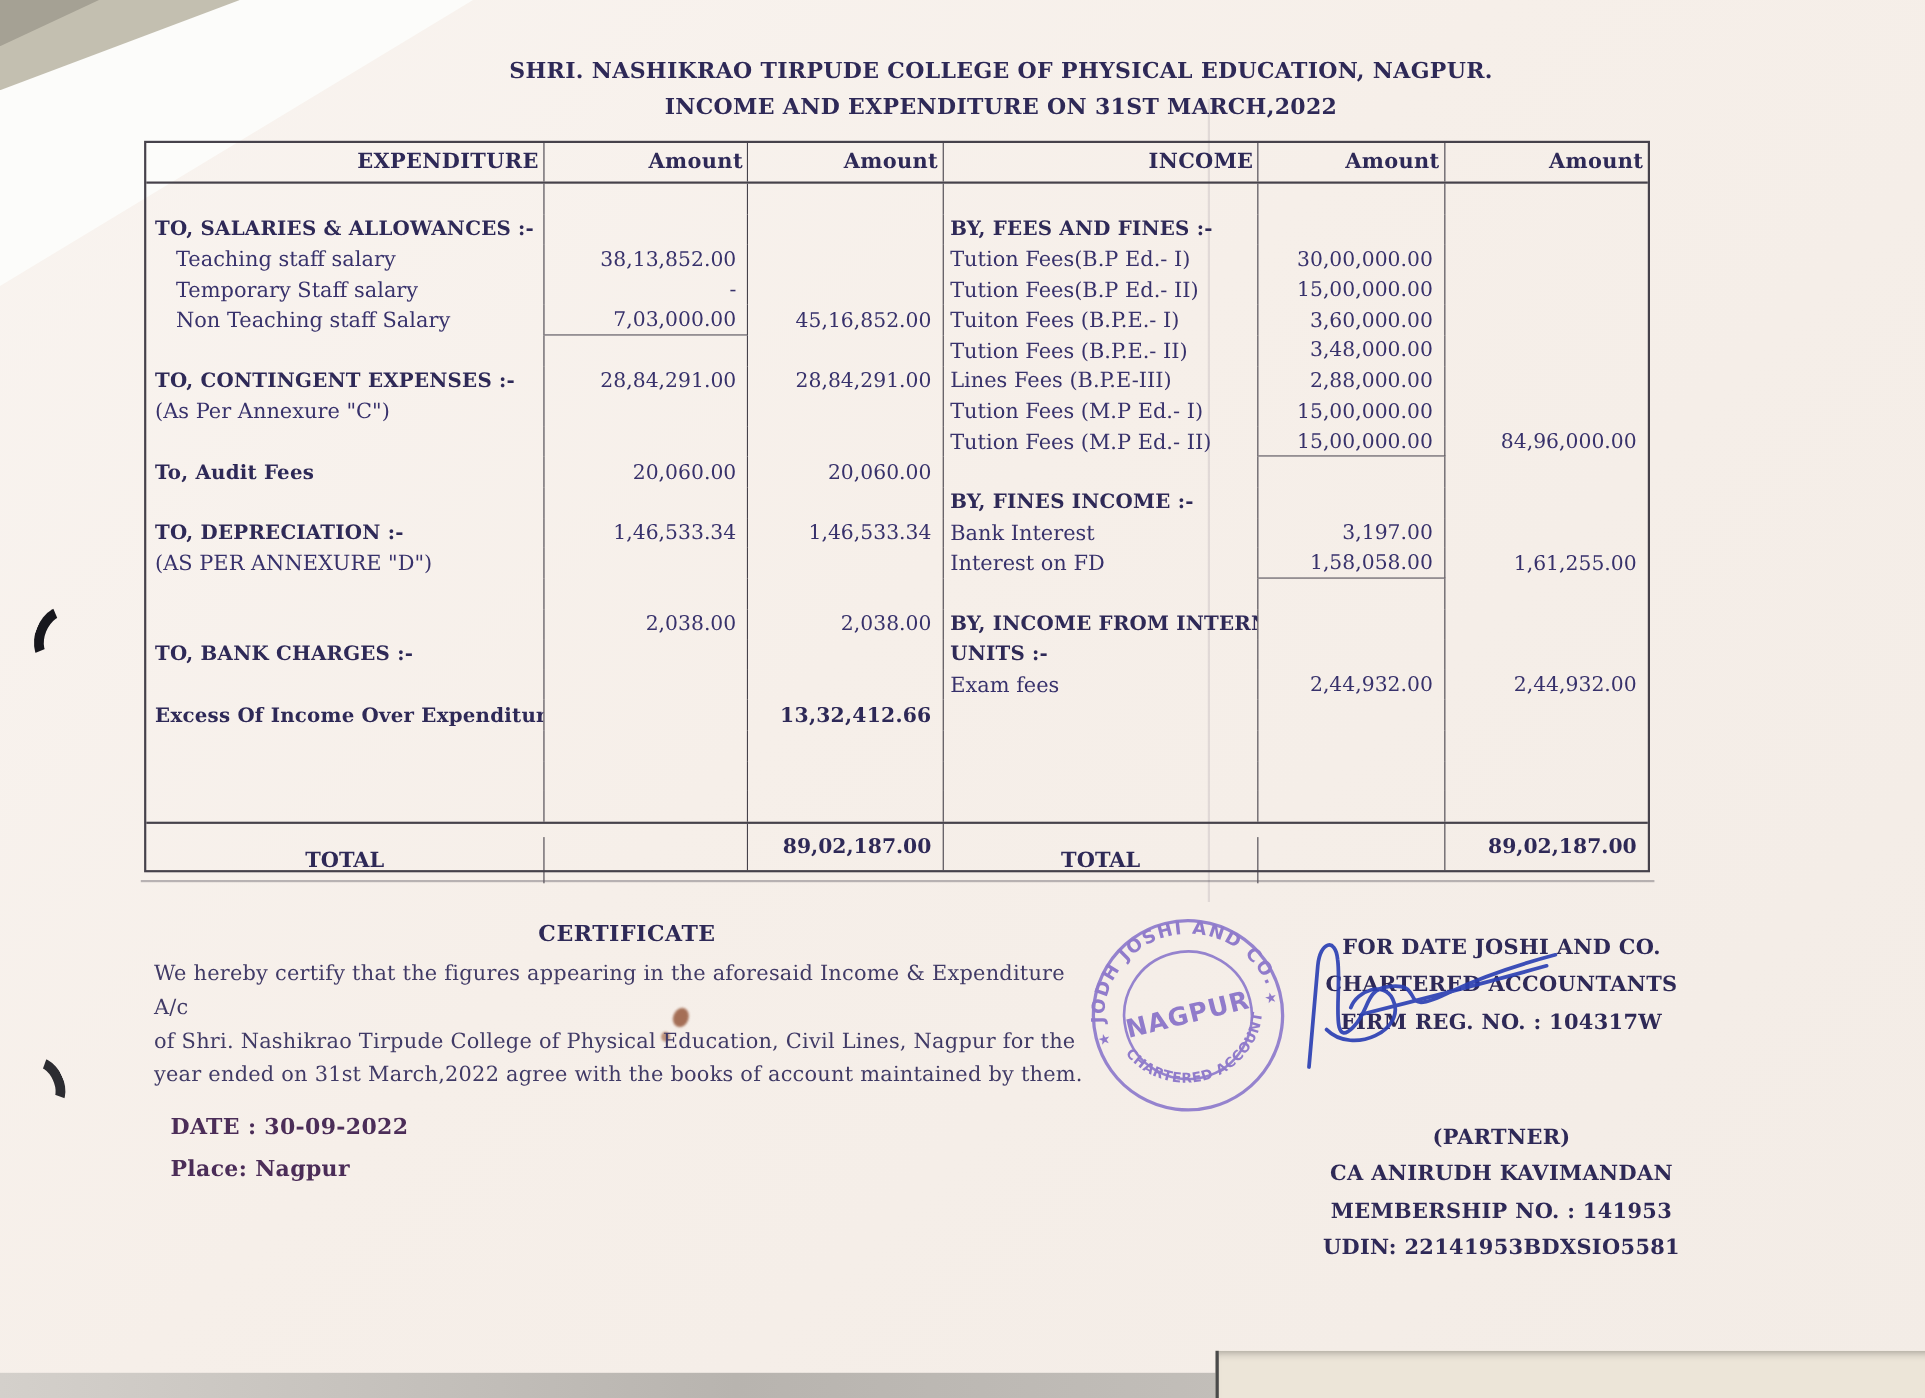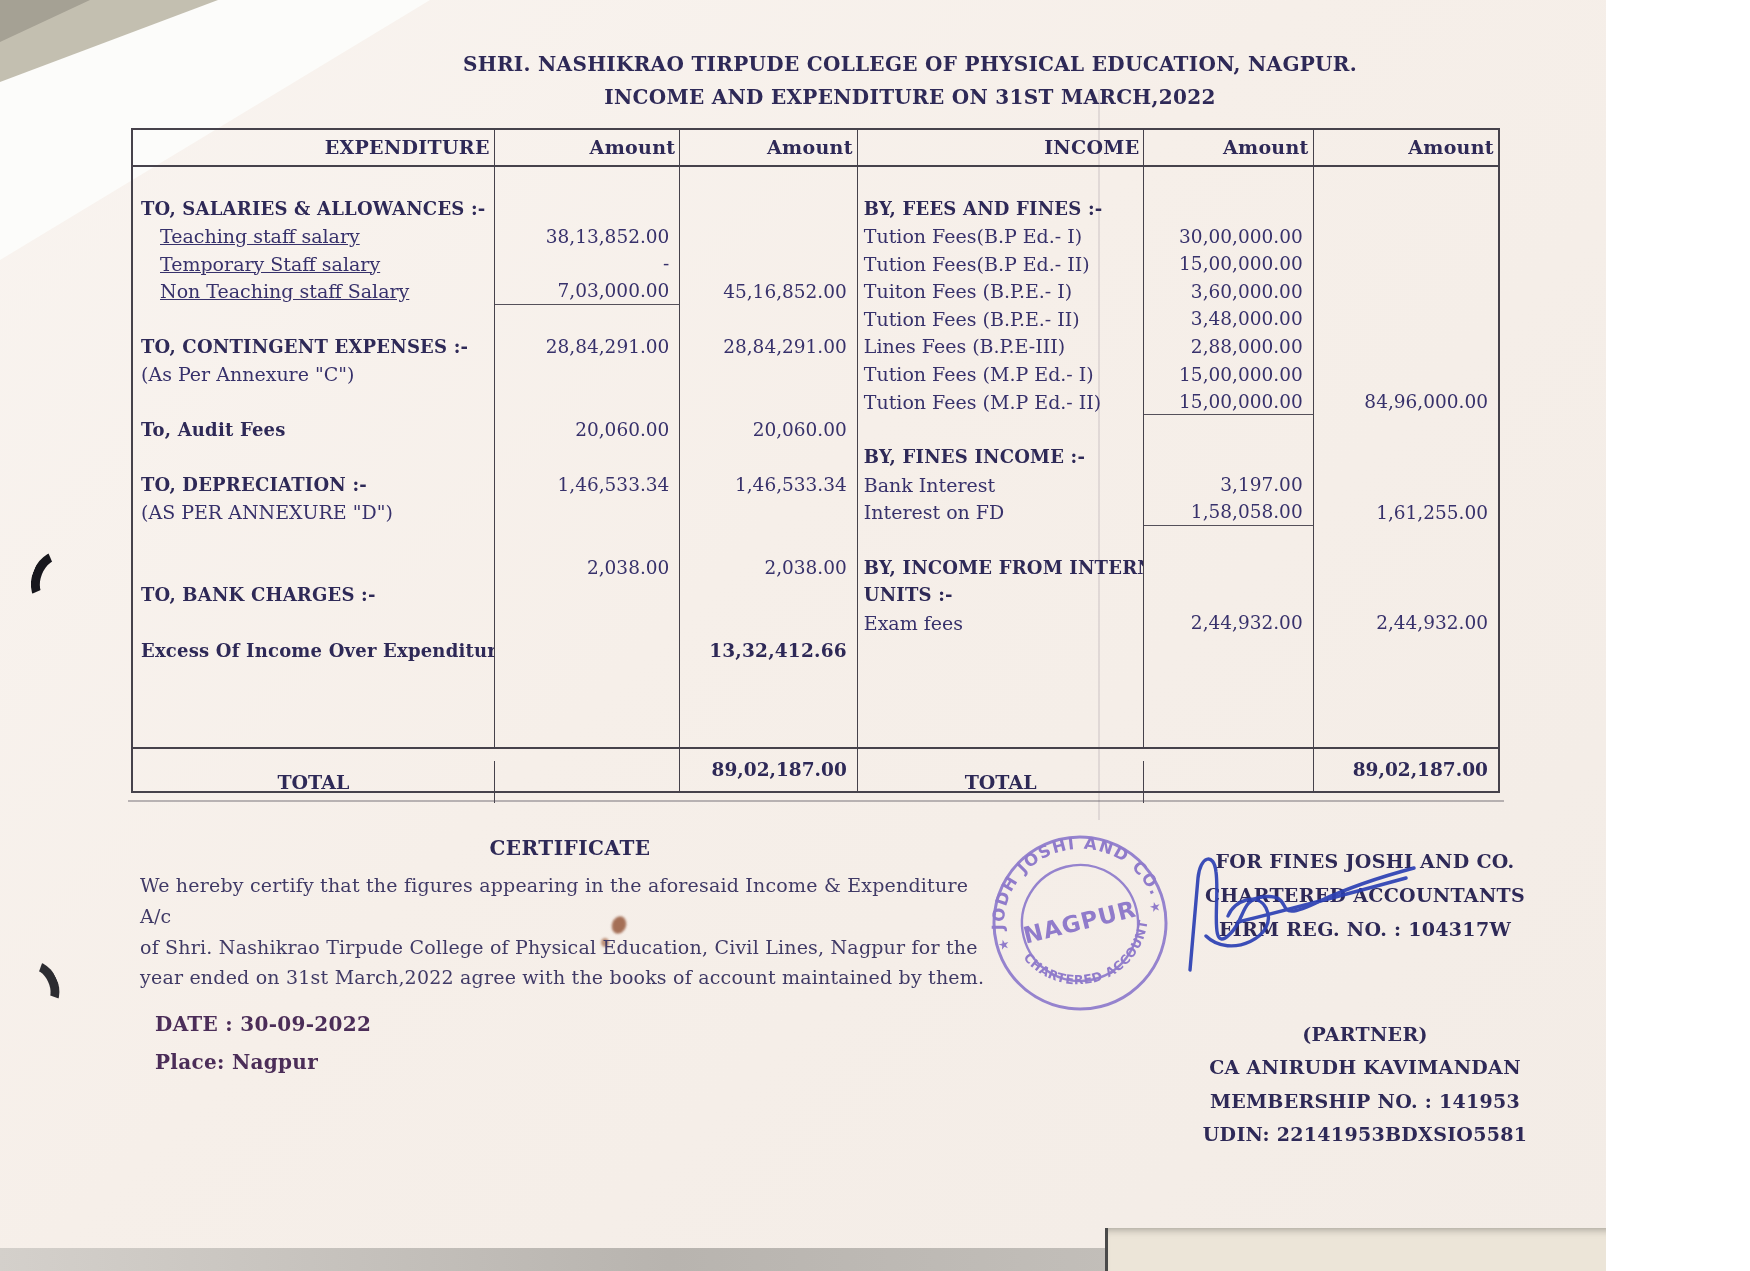--- a/index.html
+++ b/index.html
@@ -1,17 +1,17 @@
 <!DOCTYPE html>
 <html><head>
 <meta charset="utf-8">
 <style>
   html,body{margin:0;padding:0;}
   .page{
-    position:relative; width:1606px; height:1271px; overflow:hidden;
+    position:relative; width:1750px; height:1271px; overflow:hidden;
     background:linear-gradient(135deg,#f9f4f0 0%, #f6efe9 45%, #f3ece6 100%);
     font-family:"DejaVu Serif","Liberation Serif",serif;
     color:#332d5e;
   }
   
   .corner-white{position:absolute;left:0;top:0;width:430px;height:260px;
     background:#fcfcfa;clip-path:polygon(0 0,100% 0,0 100%);}
   .corner-gray{position:absolute;left:0;top:0;width:218px;height:82px;
     background:#c3bfb0;clip-path:polygon(0 0,100% 0,0 100%);}
   .corner-dark{position:absolute;left:0;top:0;width:90px;height:42px;
@@ -40,21 +40,21 @@
   .thead,.tbody,.total-row{display:grid;grid-template-columns:26.5% 13.6% 13% 21% 12.4% 13.5%;}
   .th{padding:6px 4px 7px;text-align:right;font-weight:bold;font-size:19px;color:#2e2957;
     border-right:1.6px solid #46424b;letter-spacing:.3px;}
   .th.last{border-right:none;}
   .thead{border-bottom:2px solid #46424b;}
   .tbody{grid-auto-rows:27.62px;}
   .cell{font-size:19px;color:#37316b;border-right:1.6px solid #46424b;
     display:flex;align-items:center;overflow:hidden;white-space:nowrap;box-sizing:border-box;}
   .cell.last{border-right:none;}
   .lbl{padding-left:8px;}
-  .lbl.indent{padding-left:27px;text-decoration:underline;}
+  .lbl.indent{padding-left:27px;}
   .lbl.ilbl{padding-left:6px;}
   .amt{justify-content:flex-end;padding-right:10px;font-size:18.5px;}
   .bold{font-weight:bold;color:#2e2957;font-size:18px;letter-spacing:.2px;}
   .amt.bold{font-size:18.5px;}
   .u1{border-bottom:1.8px solid #55505a;}
   .total-row{border-top:2px solid #46424b;height:42px;}
   .total-row .cell{font-weight:bold;color:#2e2957;height:42px;}
   .total-row .tlabel{justify-content:center;margin-top:12px;}
   .table-shadow-line{position:absolute;left:128px;top:800px;width:1376px;height:1.5px;
     background:rgba(90,85,95,.4);}
@@ -247,21 +247,21 @@
   <div class="cert-block">
     <div class="cert-title">CERTIFICATE</div>
     <div class="cert-lines">
       <div class="cert-line">We hereby certify that the figures appearing in the aforesaid Income &amp; Expenditure A/c</div>
       <div class="cert-line">of Shri. Nashikrao Tirpude College of Physical Education, Civil Lines, Nagpur for the</div>
       <div class="cert-line">year ended on 31st March,2022 agree with the books of account maintained by them.</div>
     </div>
   </div>
 
   <div class="auditor-firm">
-    <div>FOR FINES JOSHI AND CO.</div>
+    <div>FOR DATE JOSHI AND CO.</div>
     <div>CHARTERED ACCOUNTANTS</div>
     <div>FIRM REG. NO. : 104317W</div>
   </div>
 
   <svg class="stamp" viewBox="0 0 190 190">
     <circle cx="95" cy="95" r="86" fill="none" stroke="#8571ca" stroke-width="3"></circle>
     <circle cx="95" cy="95" r="58" fill="none" stroke="#8571ca" stroke-width="2.4"></circle>
     <path id="arcTop" d="M 18,98 A 77,77 0 0 1 172,98" fill="none"></path>
     <path id="arcBot" d="M 30,112 A 70,70 0 0 0 160,112" fill="none"></path>
     <text font-size="16.5" font-weight="bold" letter-spacing="1.5" fill="#7f68c6" font-family="DejaVu Sans, sans-serif">

